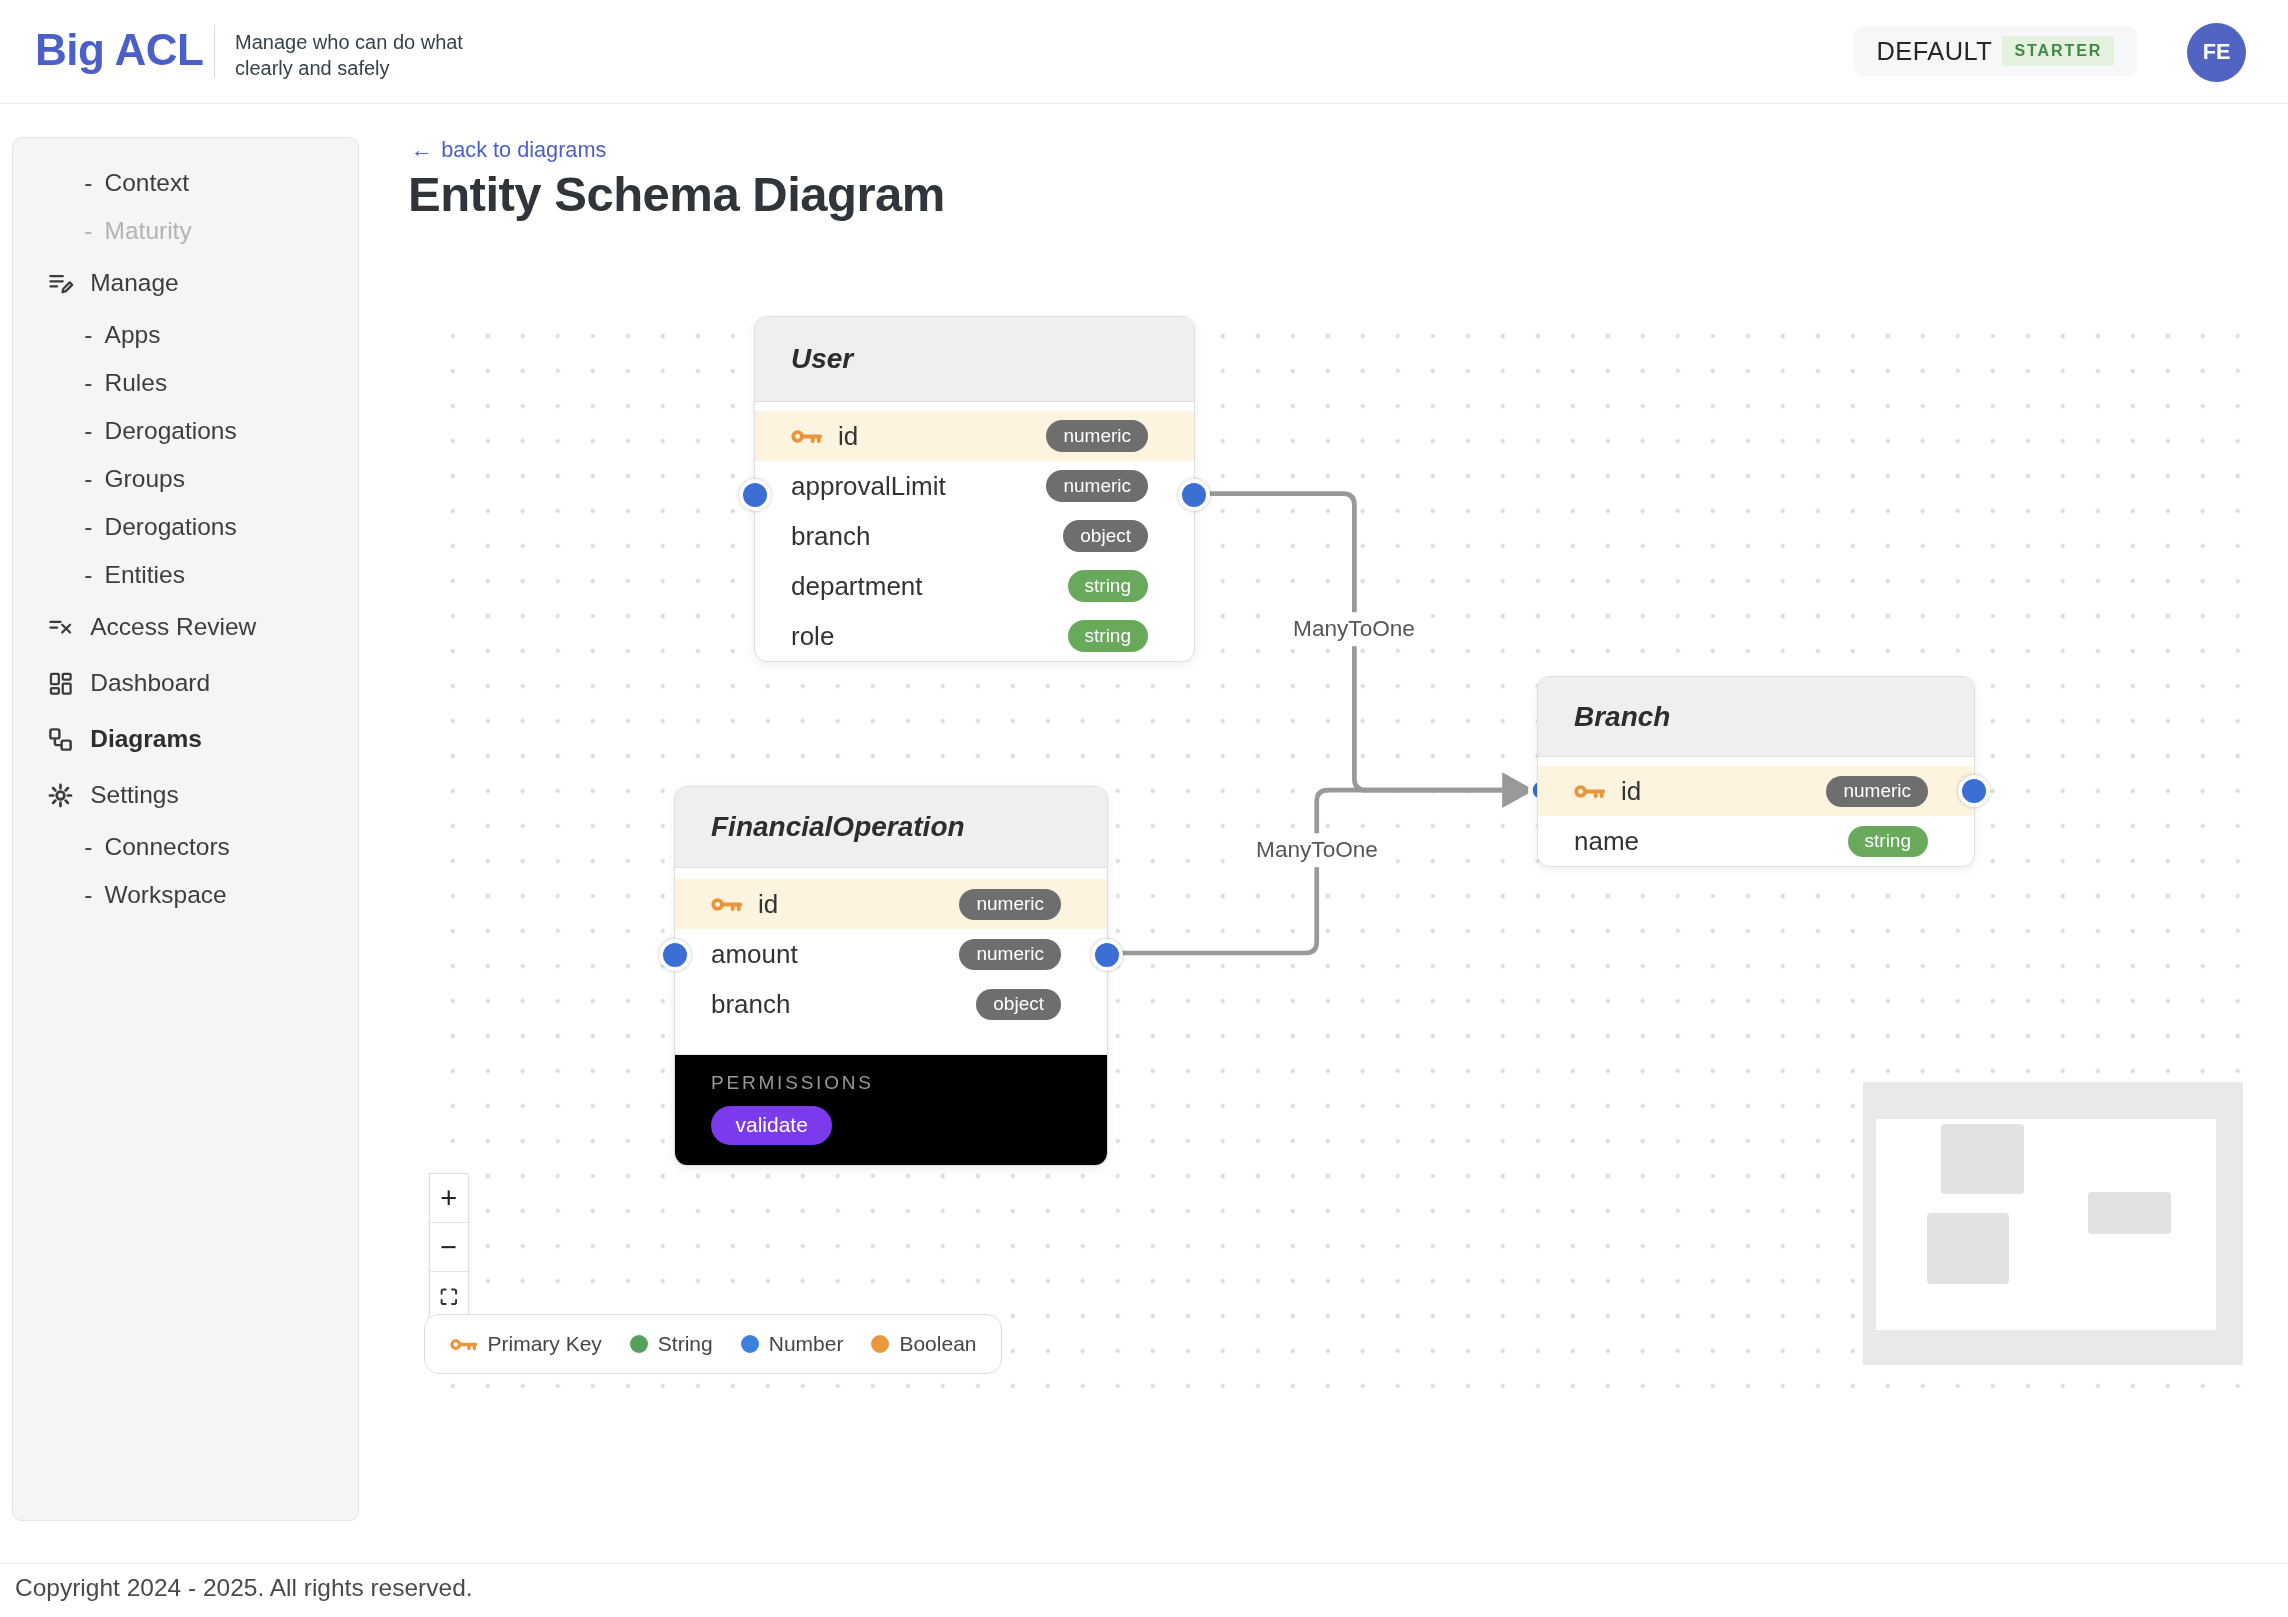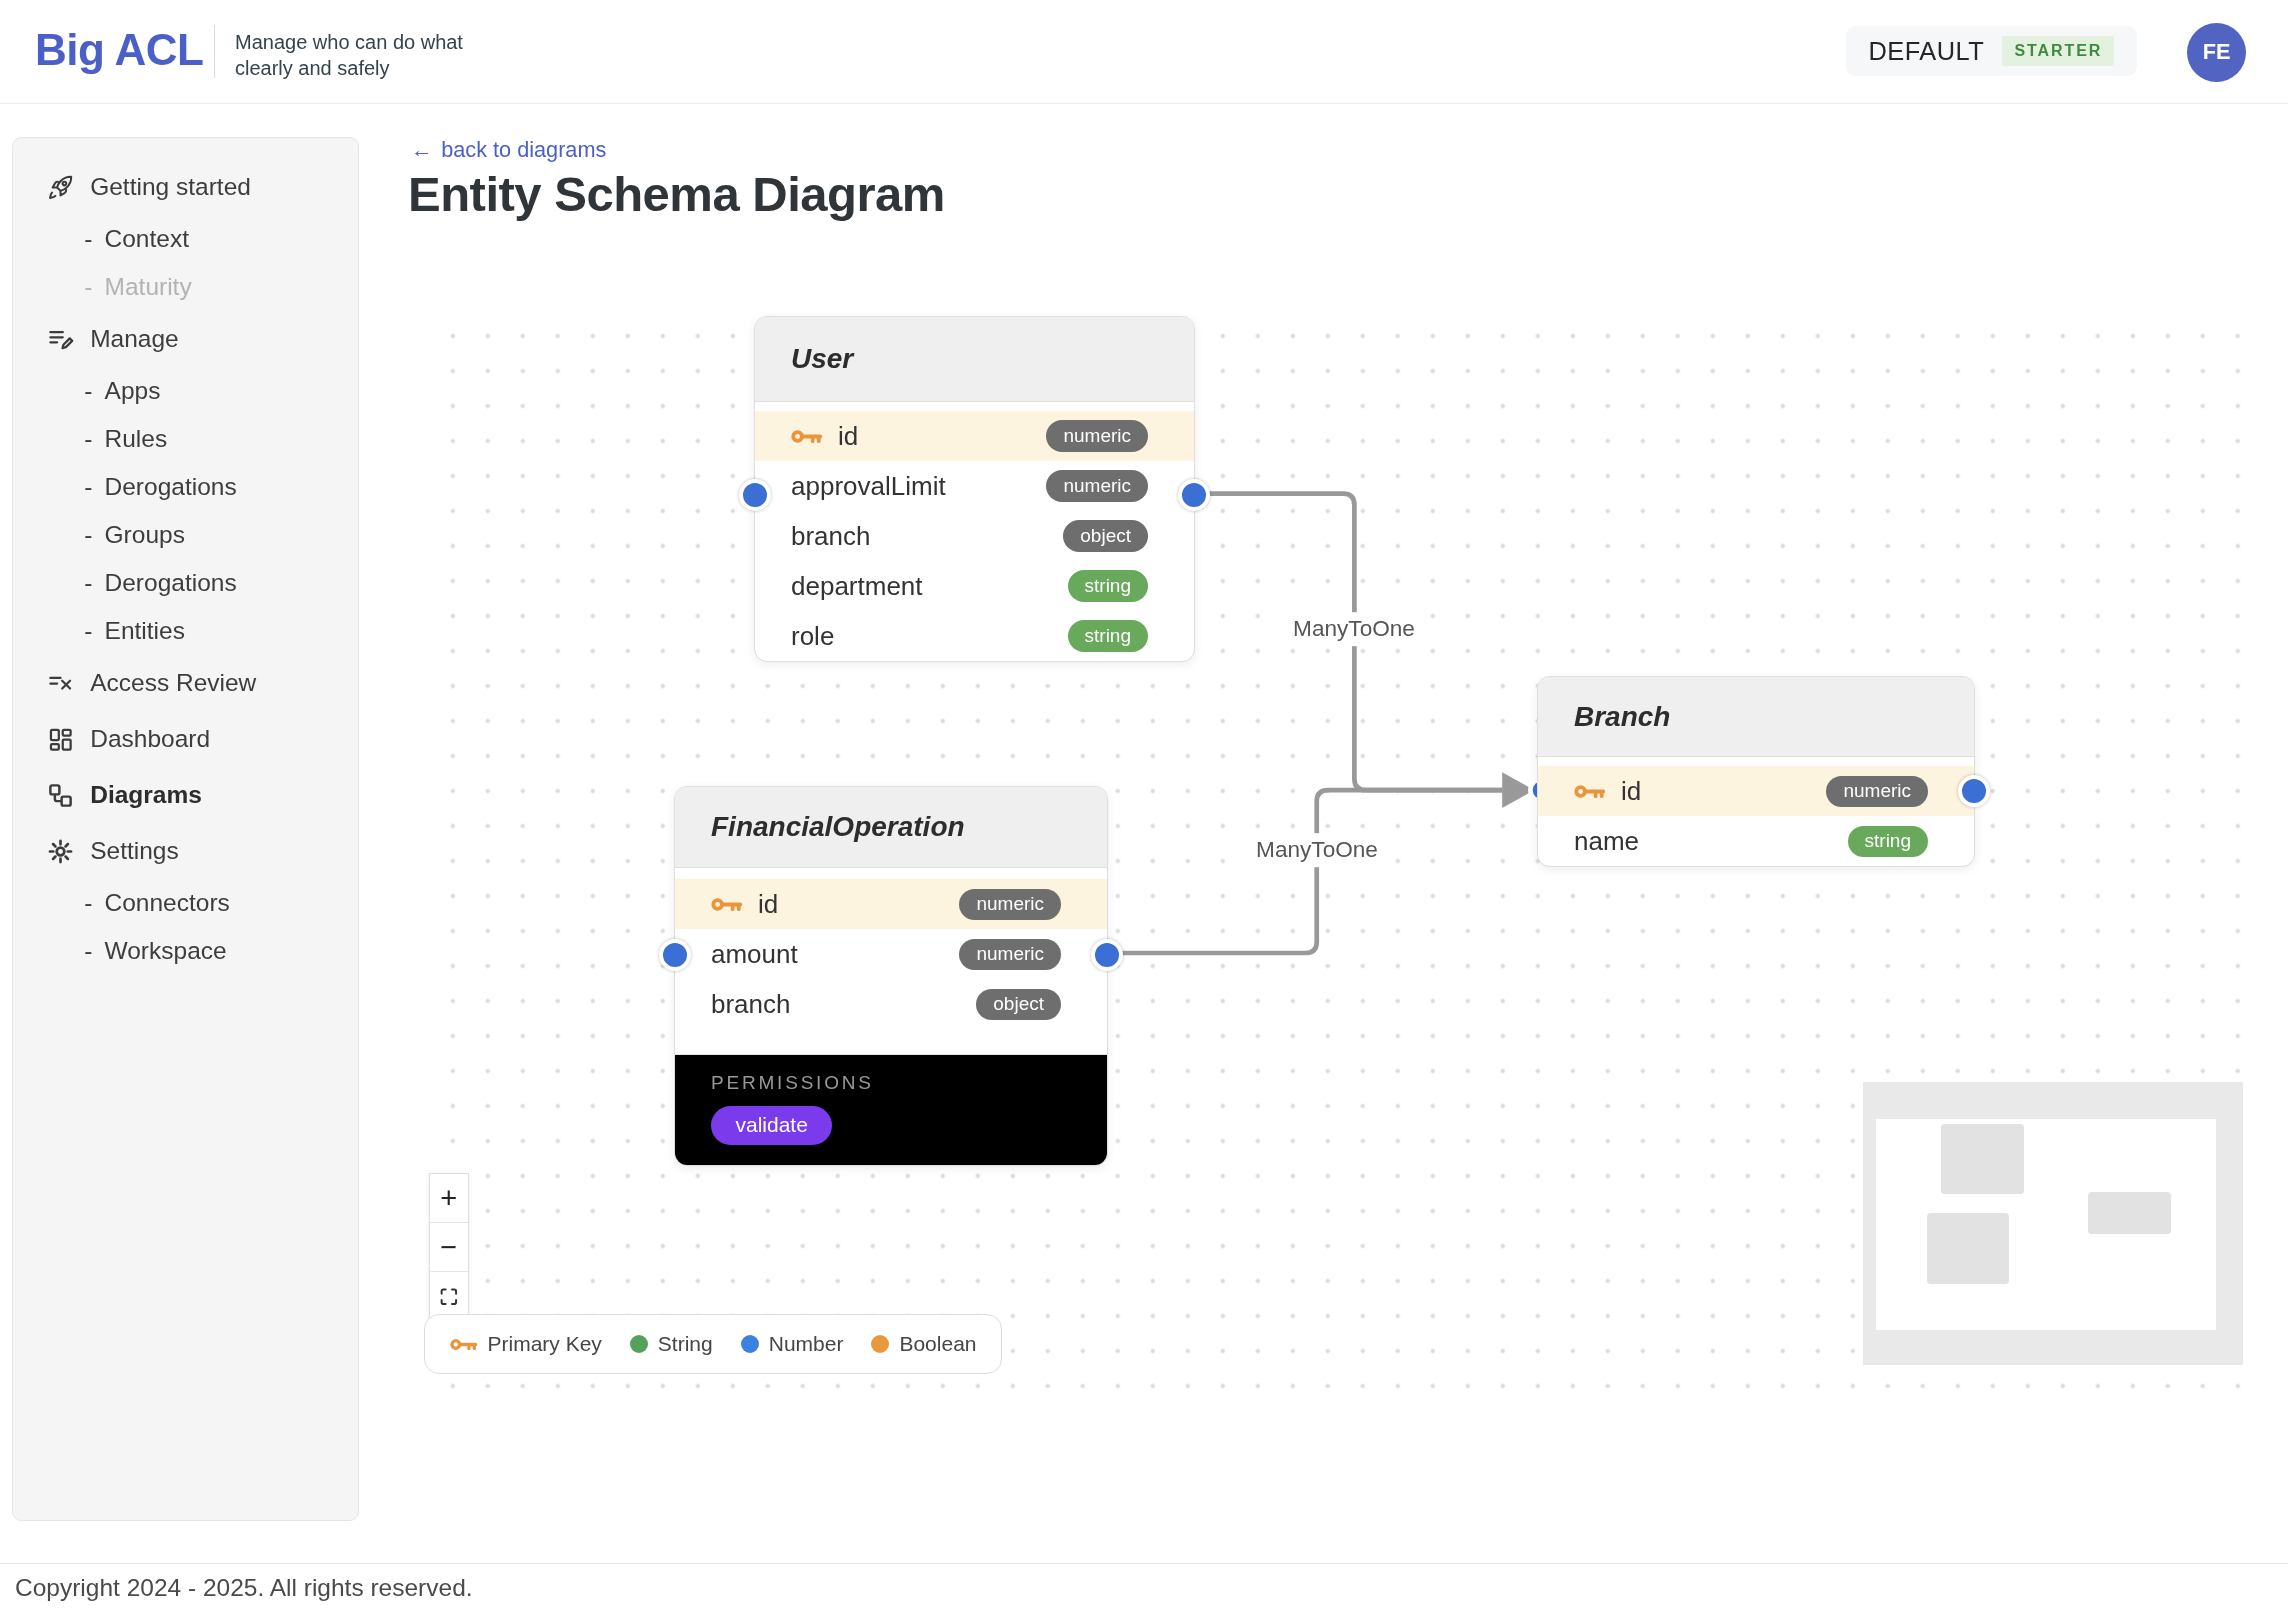--- a/index.html
+++ b/index.html
@@ -5,21 +5,21 @@
   * { margin:0; padding:0; box-sizing:border-box; }
   html,body { background:#fff; }
   body { font-family:"Liberation Sans","DejaVu Sans",sans-serif; width:2288px; height:1618px; overflow:hidden; }
   .app { position:relative; width:2288px; height:1618px; background:#fff; }
 
   
   .header { position:absolute; left:0; top:0; width:2288px; height:104px; background:#fff; border-bottom:0.9px solid #ececec; }
   .logo { position:absolute; left:35px; top:24.5px; font-size:44px; font-weight:600; color:#4a5fc8; letter-spacing:-0.5px; }
   .h-divider { position:absolute; left:214px; top:25.4px; width:0.9px; height:53px; background:#dcdcdc; }
   .tagline { position:absolute; left:235px; top:29px; font-size:20px; line-height:26px; color:#35434b; }
-  .ws-pill { position:absolute; right:151px; top:26px; height:50px; background:#f6f7f8; border-radius:9.4px; display:flex; align-items:center; padding:0 22.6px; gap:18px; cursor:pointer; }
+  .ws-pill { position:absolute; right:151px; top:26px; height:50px; background:#f6f7f8; border-radius:9.4px; display:flex; align-items:center; padding:0 22.6px; gap:10px; cursor:pointer; }
   .ws-name { font-size:25.4px; color:#262626; letter-spacing:0.5px; }
   .plan-badge { background:#e4f1df; color:#3f8a42; font-size:16px; font-weight:700; letter-spacing:1.9px; padding:5.6px 12.2px; border-radius:2px; }
   .avatar { position:absolute; right:42px; top:22.6px; width:59px; height:59px; border-radius:50%; background:#5264c1; color:#fff; display:flex; align-items:center; justify-content:center; font-size:21.7px; font-weight:600; cursor:pointer; }
 
   
   .sidebar { position:absolute; left:12.2px; top:137px; width:347px; height:1384px; background:#f5f5f5; border:0.9px solid #e4e4e4; border-radius:9.4px; padding-top:21px; }
   .side-item { display:flex; align-items:center; height:56px; padding-left:34px; font-size:24.5px; color:#3d3d3d; cursor:pointer; white-space:nowrap; }
   .side-item svg { width:27px; height:27px; margin-right:16px; flex:none; stroke:#3c3c3c; }
   .side-sub { height:48px; padding-left:71px; }
   .side-sub .dash { margin-right:12.2px; }
@@ -84,29 +84,20 @@
       <div>clearly and safely</div>
     </div>
     <div class="ws-pill">
       <span class="ws-name">DEFAULT</span>
       <span class="plan-badge">STARTER</span>
     </div>
     <div class="avatar">FE</div>
   </div>
 
   <nav class="sidebar">
-    <div class="side-item">
-      <svg viewBox="0 0 24 24" fill="none" stroke-width="1.8" stroke-linecap="round" stroke-linejoin="round">
-          <path d="M12 15l-3-3c.5-1.9 1.5-3.9 3-5.5C14.6 3.7 18 2.4 21.5 2.5c.1 3.5-1.2 6.9-4 9.5-1.6 1.5-3.6 2.5-5.5 3z"></path>
-          <path d="M9 12H5l2-3.6c.6-1 1.7-1.6 2.9-1.4M12 15v4l3.6-2c1-.6 1.6-1.7 1.4-2.9"></path>
-          <circle cx="15.5" cy="8.5" r="1.6"></circle>
-          <path d="M4.5 16.5c-1.3 1.1-1.8 4.8-1.8 4.8s3.7-.5 4.8-1.8"></path>
-        </svg>
-      <span>Getting started</span>
-    </div>
     <div class="side-item side-sub">
       <span class="dash">-</span>
       <span>Context</span>
     </div>
     <div class="side-item side-sub disabled">
       <span class="dash">-</span>
       <span>Maturity</span>
     </div>
     <div class="side-item">
       <svg viewBox="0 0 24 24" fill="none" stroke-width="2" stroke-linecap="round" stroke-linejoin="round">

